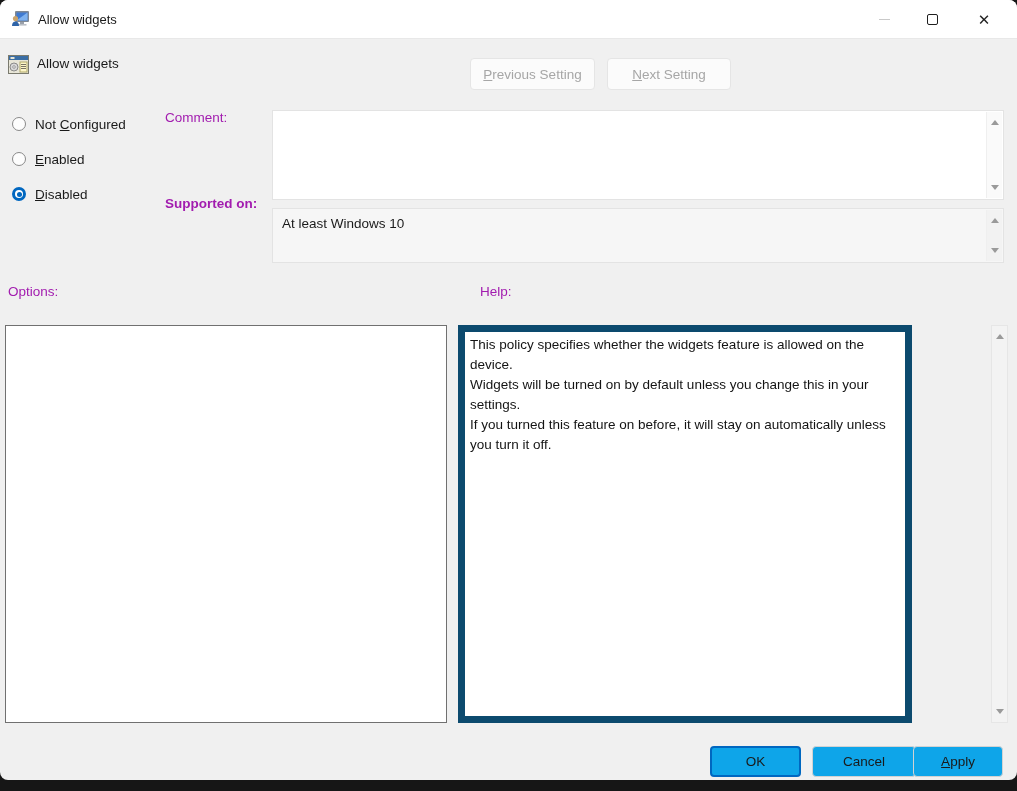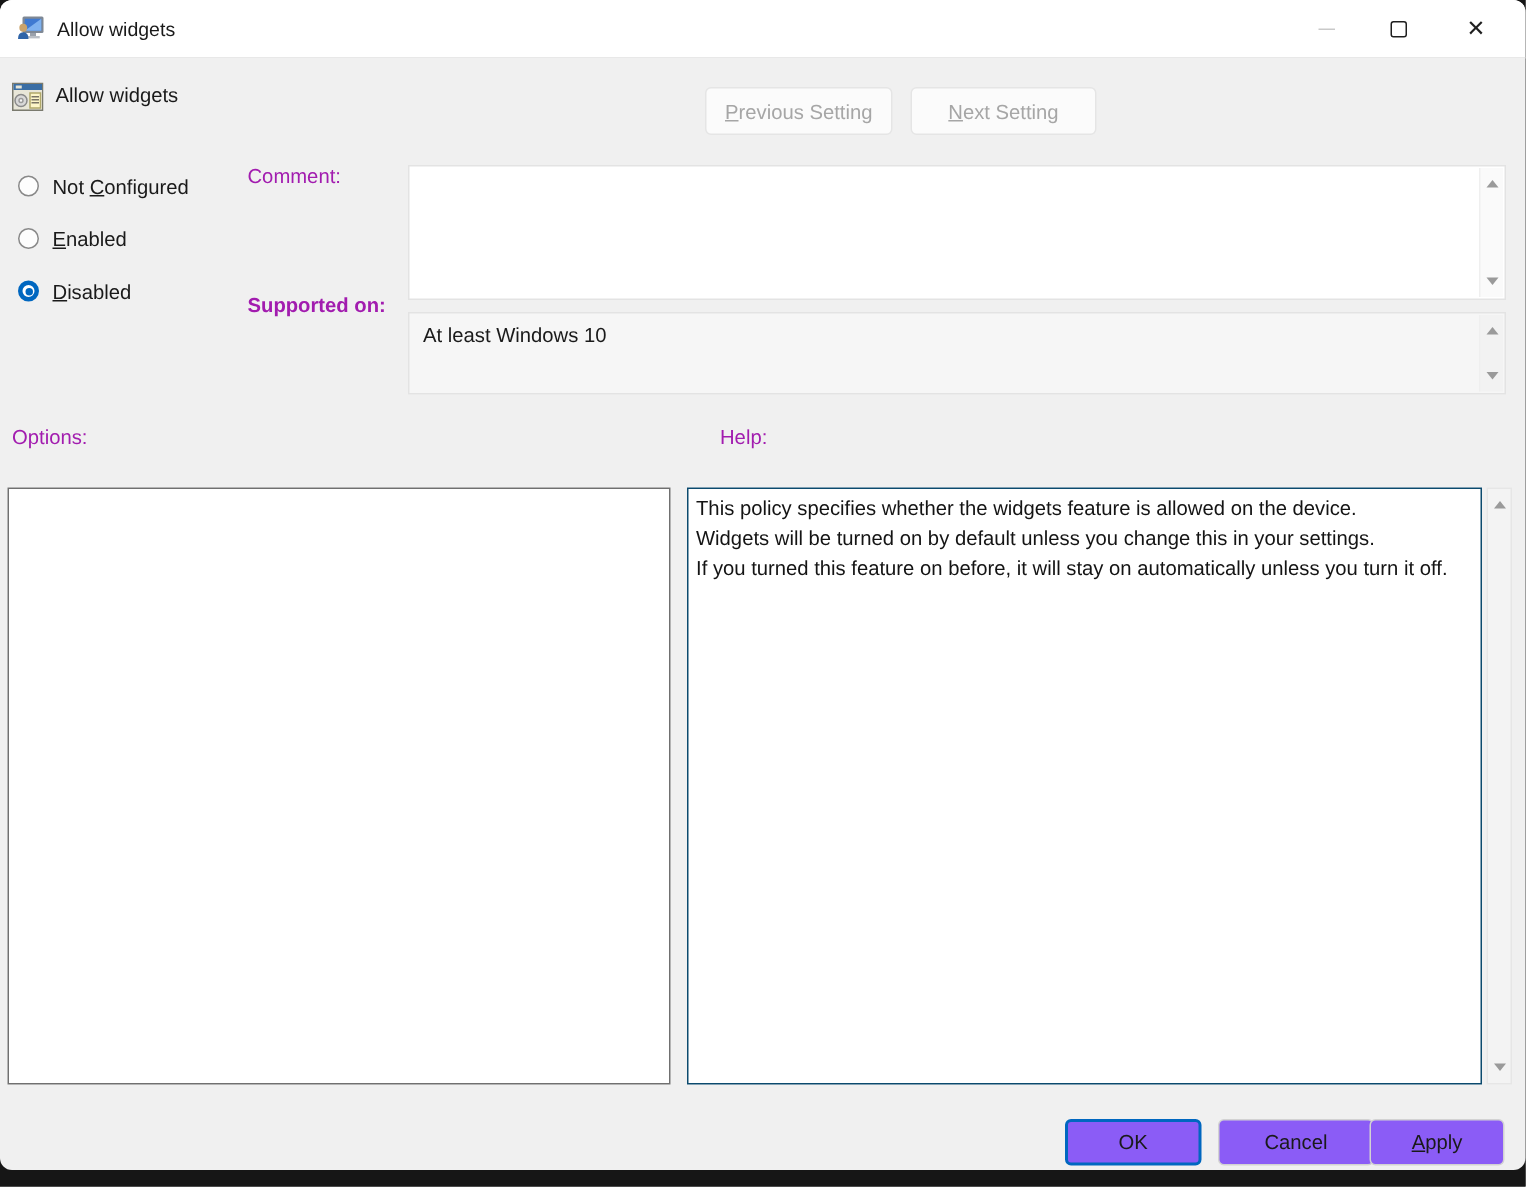--- a/index.html
+++ b/index.html
@@ -71,35 +71,35 @@
   .tri-up { top:8px; border-bottom:5px solid #9a9a9a; }
   .tri-down { bottom:8px; border-top:5px solid #9a9a9a; }
   
   .lbl-options { left:8px; top:284px;text-align:right; }
   .lbl-help { left:436px; top:284px;margin-left:44px; }
   .options-box {
     position:absolute; left:5px; top:325px; width:442px; height:398px;
     background:#ffffff; border:1px solid #707070;
   }
   .help-box {
-    position:absolute; left:458px; top:325px; width:530px; height:398px;
-    background:#ffffff; border:1px solid #0c4a6e;
+    position:absolute; left:458px; top:325px; width:454px; height:398px;
+    background:#ffffff; border:7px solid #0c4a6e;
   }
   .help-text {
     position:absolute; left:5px; top:3px; right:4px;
     font-size:13.5px; line-height:20px; color:#141414; white-space:pre-wrap;
   }
   .help-scroll {
     position:absolute; left:991px; top:325px; width:17px; height:398px;
     background:#f3f3f3; border:1px solid #e6e6e6;
   }
   
   .footer-btn {
     position:absolute; top:746px; height:31px; border-radius:4px;
-    background:#8b5cf6; border:1px solid #d2d2d2; color:#1a1a1a;
+    background:#0ea5e9; border:1px solid #d2d2d2; color:#1a1a1a;
     font-size:13.5px; display:flex; align-items:center; justify-content:center;
     font-family:inherit;
   }
   .btn-ok { left:710px; width:91px; border:2px solid #0067c0; }
   .btn-cancel { left:812px; width:104px; }
   .btn-apply { left:913px; width:90px; }
 </style>
 </head>
 <body>
 

